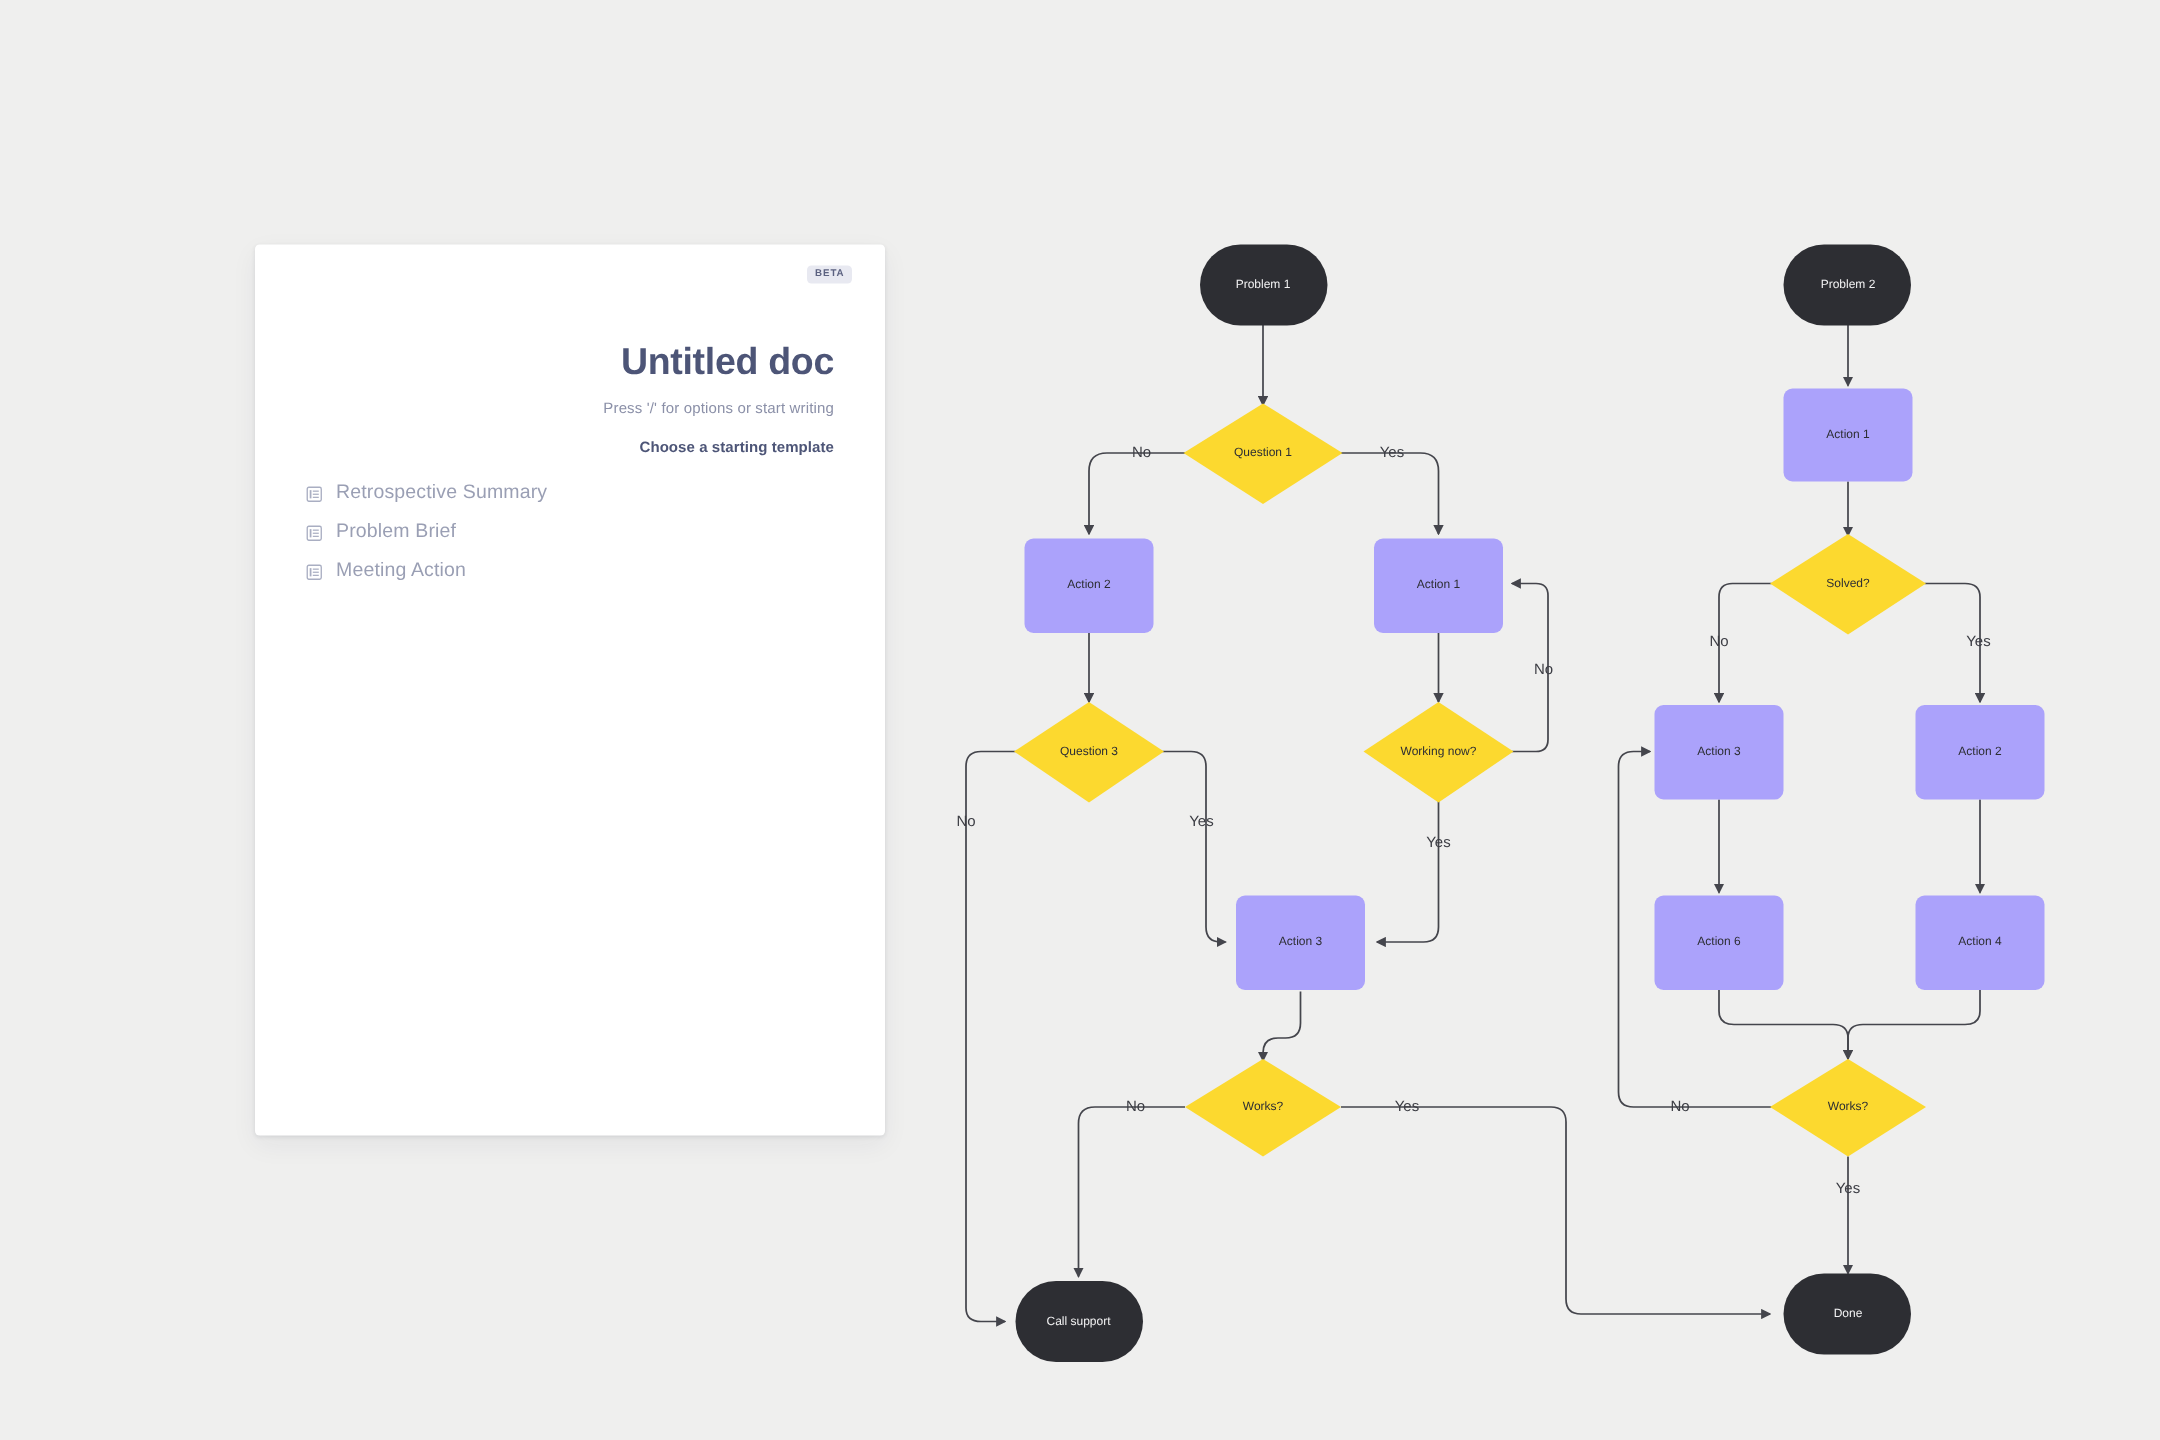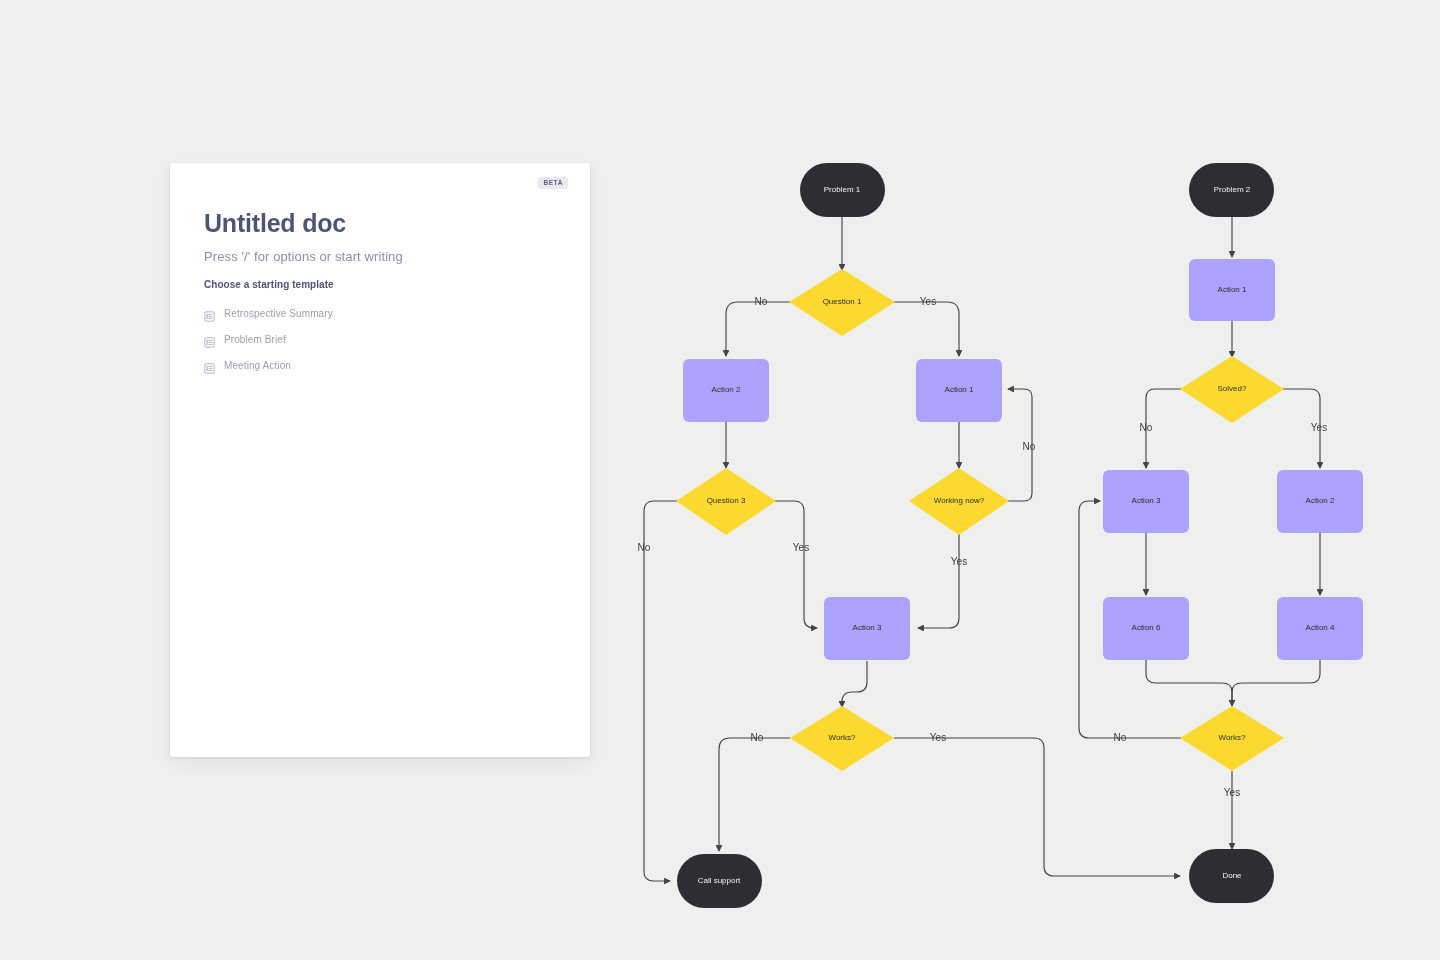--- a/index.html
+++ b/index.html
@@ -12,49 +12,50 @@
   }
   #stage { position: relative; width: 1440px; height: 960px; }
 
   
   #doc-card {
     position: absolute; left: 170px; top: 163px;
     width: 420px; height: 594px;
     background: #ffffff;
     border-radius: 3px;
     box-shadow: 0 1px 3px rgba(30,35,60,.10), 0 6px 18px rgba(30,35,60,.06);
-    padding: 36px 34px 0 34px;
+    padding: 54px 34px 0 34px;
+    text-align: right;
   }
   #beta-badge {
     position: absolute; right: 22px; top: 14px;
     background: #e8e9f1; color: #5b6180;
     font-size: 6.5px; font-weight: bold; letter-spacing: .6px;
     padding: 3px 5px 2px; border-radius: 3px;
     line-height: 1;
   }
   #doc-title {
     font-size: 25px; font-weight: bold; color: #4d5577;
     letter-spacing: -0.2px; line-height: 1.1;
     margin-top: 11px;
   }
   #doc-hint {
     margin-top: 11px;
-    font-size: 13px; color: #8b90a8; letter-spacing: .1px;
+    font-size: 10px; color: #8b90a8; letter-spacing: .1px;
   }
   #tpl-heading {
     margin-top: 15px;
     font-size: 10px; font-weight: bold; color: #4d5577; letter-spacing: .05px;
   }
   #tpl-list { margin-top: 11px; list-style: none; }
   .tpl-item {
     display: flex; align-items: center; gap: 9px;
     height: 26px; cursor: pointer;
   }
   .tpl-icon { width: 11px; height: 11px; flex: 0 0 11px; display:block; }
-  .tpl-label { font-size: 10px; color: #9a9fb4; letter-spacing: .1px; }
+  .tpl-label { font-size: 13px; color: #9a9fb4; letter-spacing: .1px; }
 
   
   #flow { position: absolute; left: 0; top: 0; width: 1440px; height: 960px; }
   #flow svg { display: block; }
 
   .node-text {
     font-family: "Liberation Sans", sans-serif;
     font-size: 8px;
     text-anchor: middle;
     dominant-baseline: middle;

